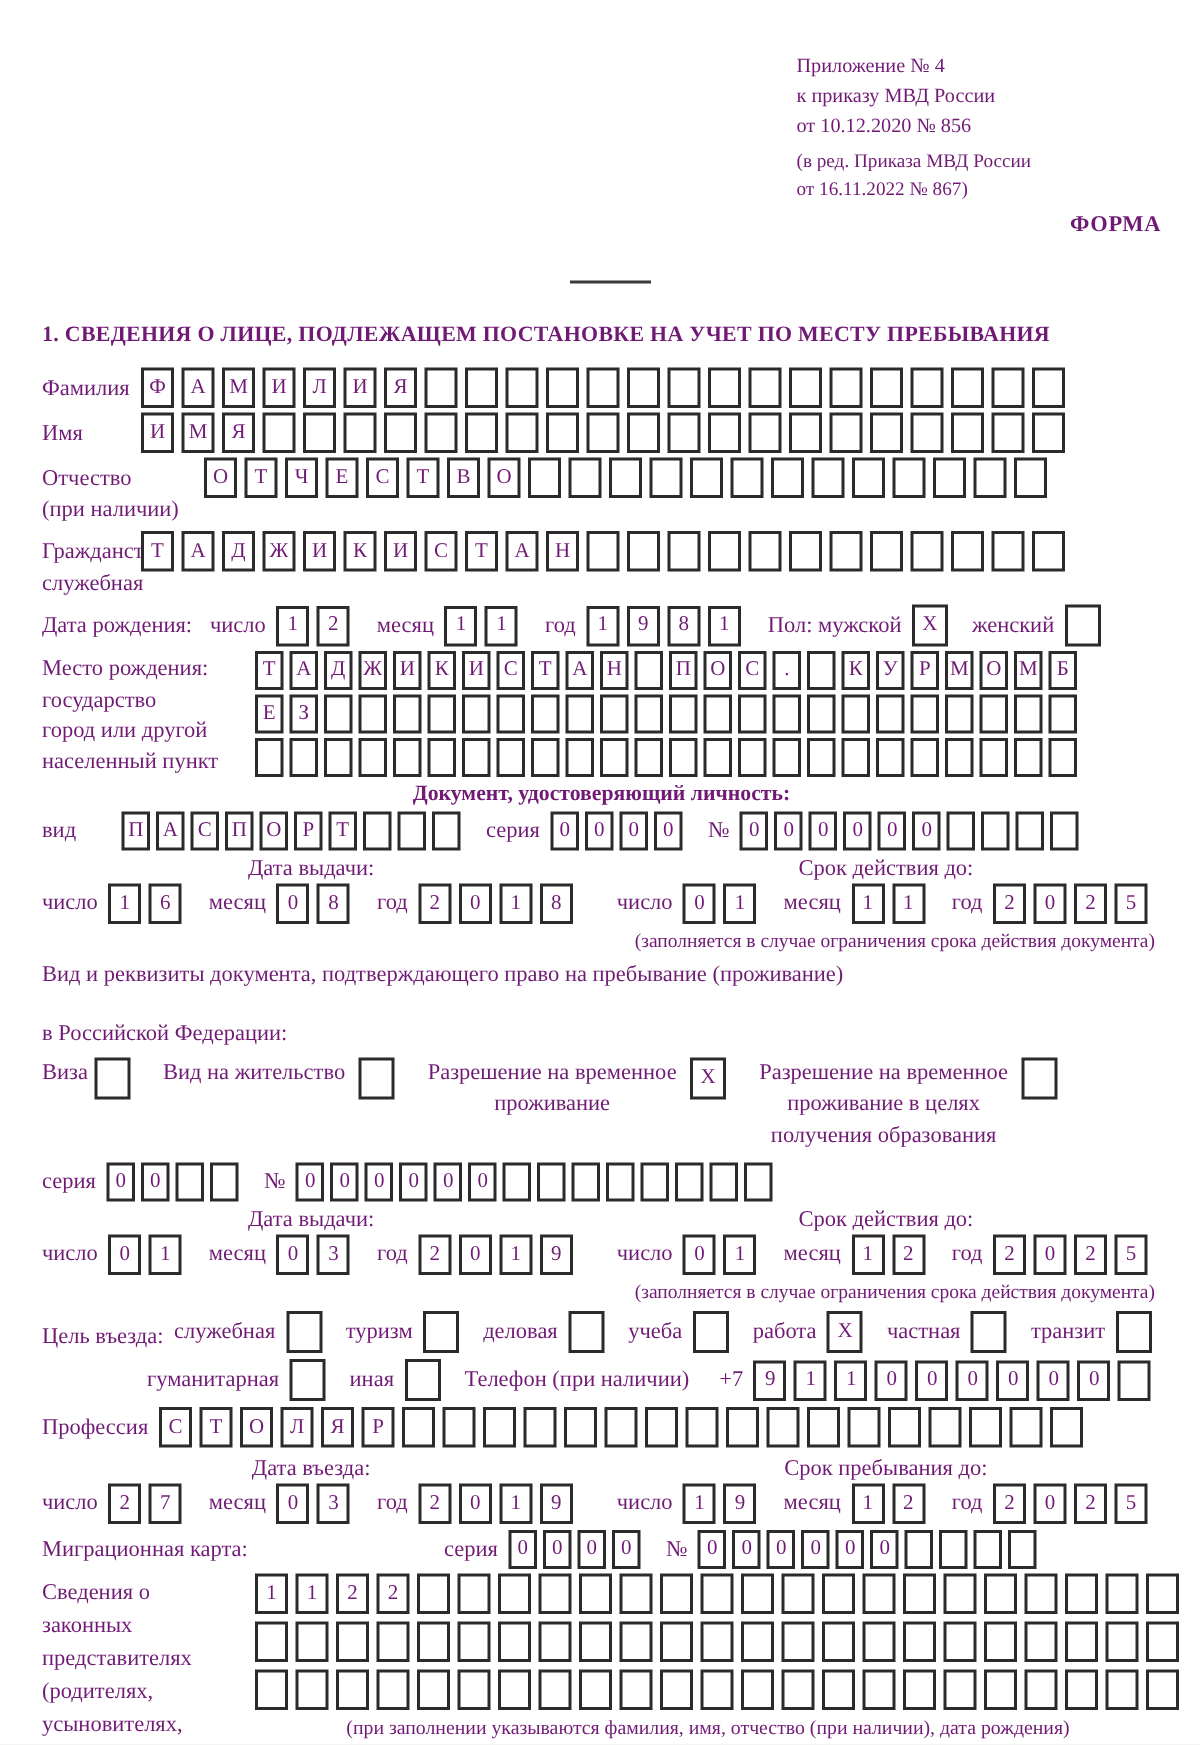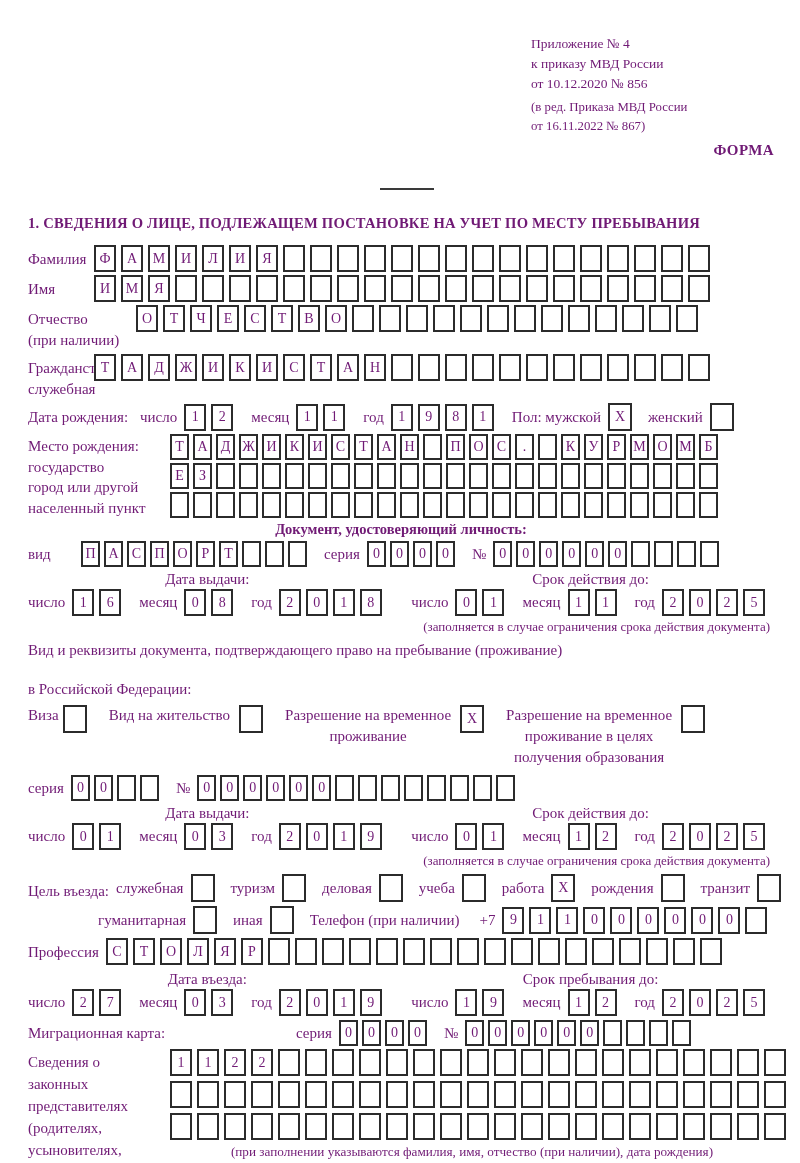--- a/index.html
+++ b/index.html
@@ -512,21 +512,21 @@
         <span class="flabel">служебная</span>
         <span class="cell cb"></span>
         <span class="flabel">туризм</span>
         <span class="cell cb"></span>
         <span class="flabel">деловая</span>
         <span class="cell cb"></span>
         <span class="flabel">учеба</span>
         <span class="cell cb"></span>
         <span class="flabel">работа</span>
         <span class="cell cb">X</span>
-        <span class="flabel">рождения</span>
+        <span class="flabel">частная</span>
         <span class="cell cb"></span>
         <span class="flabel">транзит</span>
         <span class="cell cb"></span>
       </span>
   </div>
   <div class="fieldlist indent70" style="margin-top:4px;">
       <span class="flabel">гуманитарная</span>
       <span class="cell cb"></span>
       <span class="flabel">иная</span>
       <span class="cell cb"></span>

